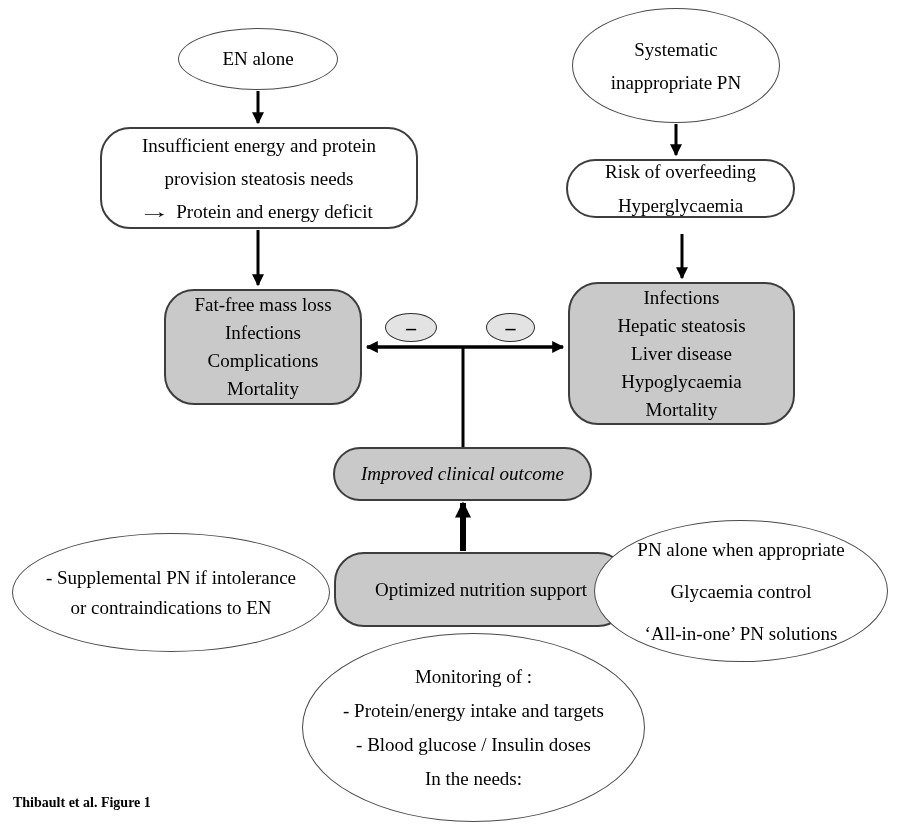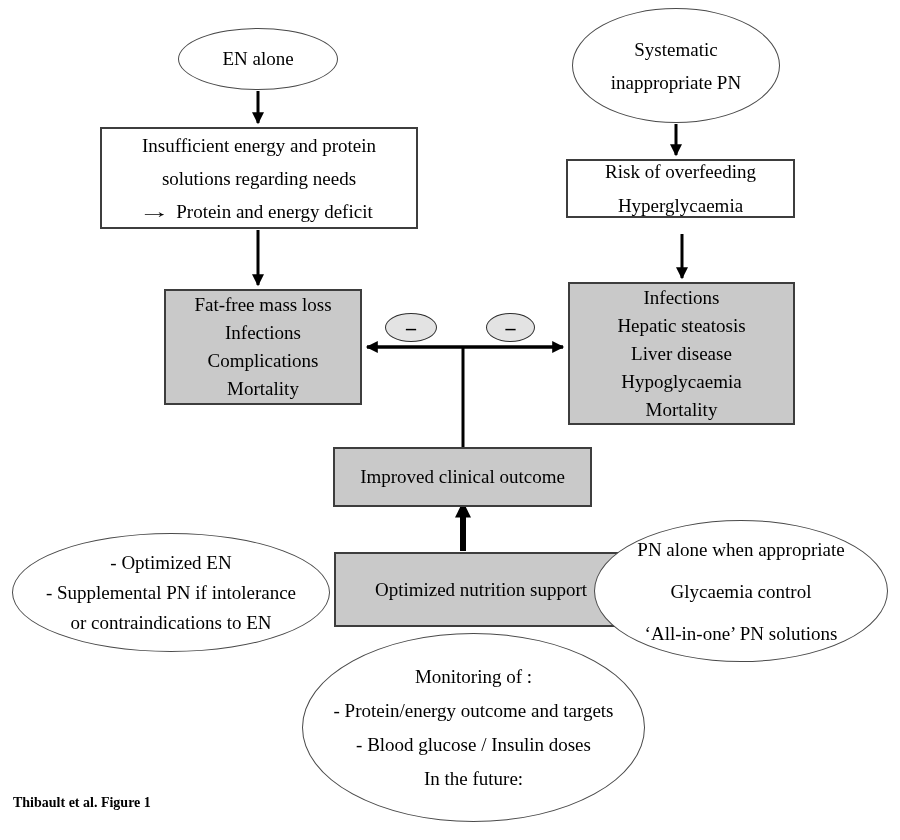--- a/index.html
+++ b/index.html
@@ -3,37 +3,37 @@
 <meta charset="utf-8">
 <style>
   html,body{margin:0;padding:0;background:#ffffff;}
   #figure-canvas{
     position:relative;width:900px;height:840px;background:#ffffff;
     font-family:"Liberation Serif", serif;color:#000;overflow:hidden;
   }
   .node{
     position:absolute;display:flex;flex-direction:column;
     justify-content:center;align-items:center;text-align:center;
-    font-size:19px;line-height:30px;box-sizing:border-box;
+    font-size:19px;line-height:30px;box-sizing:border-box;border-radius:30px;
   }
   .rect-node{background:#ffffff;border:2px solid #3d3d3d;}
   .gray-node{background:#c9c9c9;border:2px solid #3d3d3d;}
   .ellipse-node{background:#ffffff;border:1.5px solid #4a4a4a;border-radius:50%;}
   .minus-badge{
     position:absolute;background:#e3e3e3;border:1.5px solid #2e2e2e;border-radius:50%;
     display:flex;align-items:center;justify-content:center;
     font-size:20px;font-weight:bold;line-height:1;
   }
   .n-en-alone{left:178px;top:28px;width:160px;height:62px;}
   .n-systematic{left:572px;top:8px;width:208px;height:115px;line-height:33px;text-align:center;}
   .n-insufficient{left:100px;top:127px;width:318px;height:102px;line-height:33px;}
   .n-risk{left:566px;top:159px;width:229px;height:59px;line-height:34px;}
   .n-en-outcomes{left:164px;top:289px;width:198px;height:116px;line-height:28px;}
   .n-pn-outcomes{left:568px;top:282px;width:227px;height:143px;line-height:28px;}
-  .n-improved{left:333px;top:447px;width:259px;height:60px;}
+  .n-improved{left:333px;top:447px;width:259px;height:54px;font-style:italic;}
   .n-optimized{left:334px;top:552px;width:294px;height:75px;}
   .n-optimized-en{left:12px;top:533px;width:318px;height:119px;line-height:30px;}
   .n-pn-alone{left:594px;top:520px;width:294px;height:142px;line-height:33px;gap:9px;}
   .n-monitoring{left:302px;top:633px;width:343px;height:189px;line-height:34px;}
   .badge-left{left:385px;top:313px;width:50px;height:27px;}
   .badge-right{left:486px;top:313px;width:47px;height:27px;}
   .arrow-line{display:flex;align-items:center;justify-content:center;gap:6px;}
   .arrow-glyph{display:inline-block;transform:scaleX(1.7);transform-origin:center;margin-right:6px;}
   #connector-layer{position:absolute;left:0;top:0;width:900px;height:840px;pointer-events:none;}
   .figure-caption{
@@ -69,21 +69,21 @@
     <div>EN alone</div>
   </div>
 
   <div class="node ellipse-node n-systematic">
     <div>Systematic</div>
     <div>inappropriate PN</div>
   </div>
 
   <div class="node rect-node n-insufficient">
     <div>Insufficient energy and protein</div>
-    <div>solutions regarding needs</div>
+    <div>provision steatosis needs</div>
     <div class="arrow-line">
       <span class="arrow-glyph">→</span>
       <span>Protein and energy deficit</span>
     </div>
   </div>
 
   <div class="node rect-node n-risk">
     <div>Risk of overfeeding</div>
     <div>Hyperglycaemia</div>
   </div>
@@ -112,33 +112,32 @@
 
   <div class="node gray-node n-improved">
     <div>Improved clinical outcome</div>
   </div>
 
   <div class="node gray-node n-optimized">
     <div>Optimized nutrition support</div>
   </div>
 
   <div class="node ellipse-node n-optimized-en">
-    <div>- Optimized EN</div>
     <div>- Supplemental PN if intolerance</div>
     <div>or contraindications to EN</div>
   </div>
 
   <div class="node ellipse-node n-pn-alone">
     <div>PN alone when appropriate</div>
     <div>Glycaemia control</div>
     <div>‘All-in-one’ PN solutions</div>
   </div>
 
   <div class="node ellipse-node n-monitoring">
     <div>Monitoring of :</div>
-    <div>- Protein/energy outcome and targets</div>
+    <div>- Protein/energy intake and targets</div>
     <div>- Blood glucose / Insulin doses</div>
-    <div>In the future:</div>
+    <div>In the needs:</div>
   </div>
 
   <div class="figure-caption">Thibault  et al. Figure 1</div>
 
 </div>
 
 </body></html>

